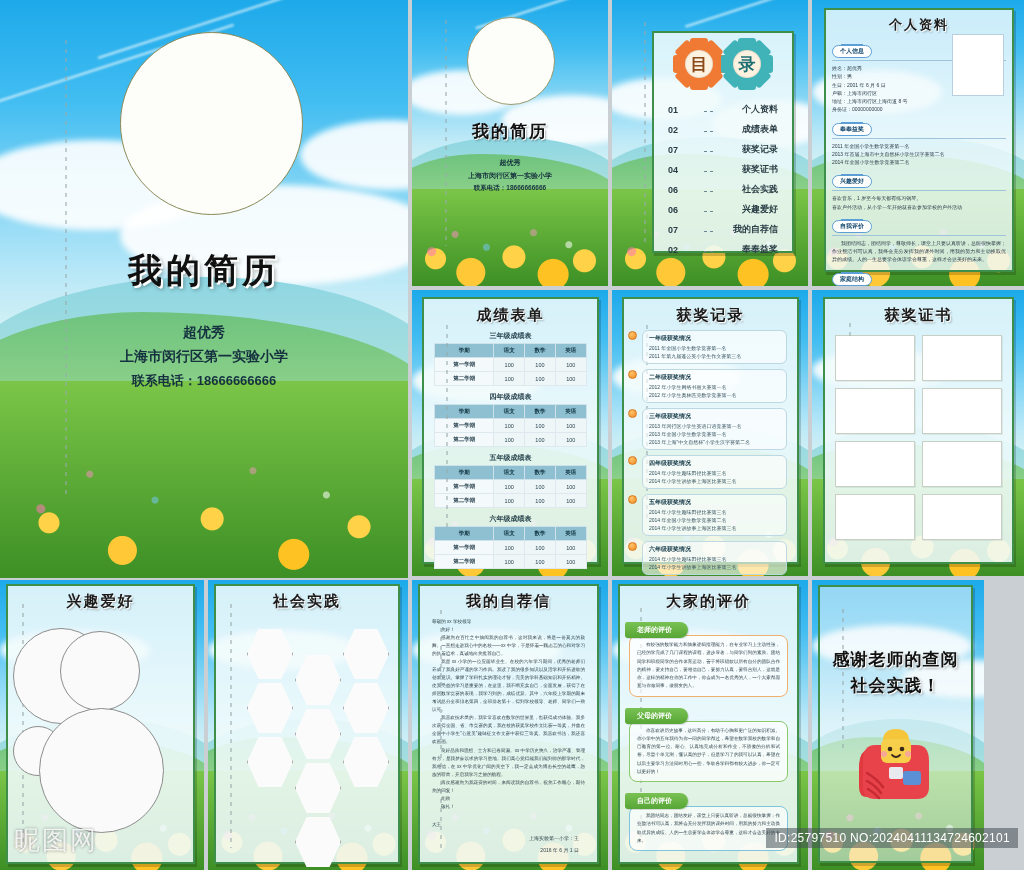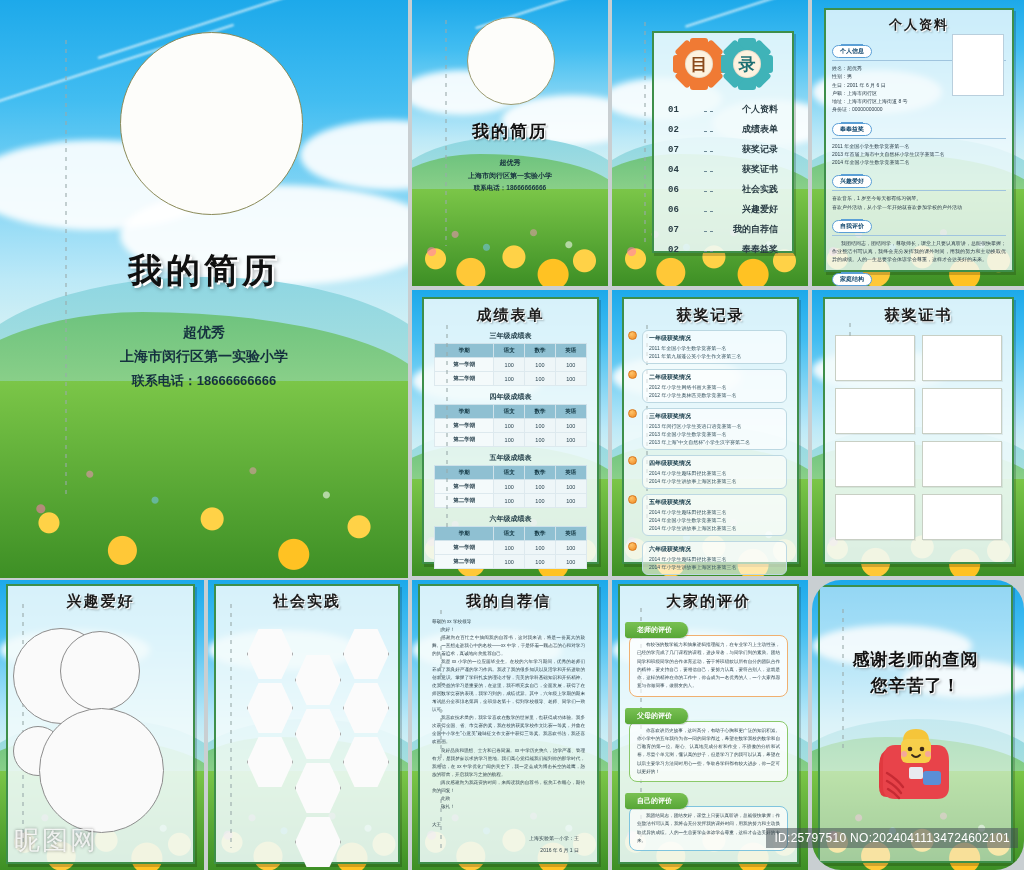--- a/index.html
+++ b/index.html
@@ -101,21 +101,21 @@
   .gear .s2{ transform:rotate(-45deg); }
   .gear .hub{
     position:absolute; inset:7px; border-radius:50%; background:#fdf2df;
     display:flex; align-items:center; justify-content:center;
     font-weight:bold; font-size:17px; color:#8a4a1c; border:1px solid rgba(0,0,0,.08);
   }
   .gear.teal .hub{ color:#1d6f73; }
   .toc-list{ margin-top:18px; padding:0 14px; }
   .toc-row{
     display:flex; align-items:center; gap:19px;
-    font-size:9px; color:#2a3d45; margin:7px 0; font-weight:bold;font-family:Liberation Mono, monospace;
+    font-size:9px; color:#2a3d45; margin:7px 0; font-weight:bold;
   }
   .toc-num{ width:17px; }
   .toc-dash{ flex:1; border-top:1px dashed #6b8793; height:0; margin-top:3px; }
   .toc-label{ width:46px; text-align:right; }
 
   
   .pf-title{ font-size:13px; margin:6px 0 5px; }
   .tagbox{
     display:inline-block; border:1px solid #5b9fd6; border-radius:9px;
     background:#ffffff; padding:1px 7px; font-size:6px; font-weight:bold; color:#14496f;
@@ -718,36 +718,36 @@
         <div class="ev-block"><div class="ribbon">父母的评价</div><div class="ev-box green">
             <div class="ev-text">你喜欢讲历史故事，这叫高分，有助于心胸和更广泛的知识积累。你小学中的五年我待为你一同的同学都过，希望在数学我校的数学和自己教育的第一位。耐心、认真地完成分析和作业，不骄傲的分析和试卷，尽量个单元测，懂认真的抄子，但是学习了的我可以认真，希望在以后主要学习方法同时用心一些，争取各学科都有较大进步，你一定可以更好的！</div>
           </div></div>
         <div class="ev-block"><div class="ribbon">自己的评价</div><div class="ev-box blue">
             <div class="ev-text">我团结同志，团结友好，课堂上只要认真听讲，总能很快掌握；作业整洁书写认真，我将会充分发挥我的课外时间，用我的努力和主动换取优异的成绩。人的一生总要学会体谅学会尊重，这样才会达美好的未来。</div>
           </div></div>
       </div>
   </div>
 </div>
 
-<div class="page" style="left:812px;top:580px;width:212px;height:290px;border-radius:29px;">
+<div class="page" style="left:812px;top:580px;width:172px;height:290px;">
   <div class="scene">
     <div class="sky"></div>
       <div class="cloud" style="left:0;top:45px;width:160px;height:42px;"></div>
     <div class="cloud" style="left:90px;top:80px;width:130px;height:38px;"></div>
     <div class="hill-far"></div>
       <div class="hill-mid"></div>
     <div class="meadow"></div>
       <div class="field"></div>
       <div class="petals"></div>
   </div>
   <div class="inner" style="left:6px;top:5px;right:11px;bottom:7px;background:rgba(242,250,252,.55);">
     <div class="dots" style="left:22px;top:22px;height:140px;"></div>
     <div class="thanks-title" style="top:60px;">
       <div>感谢老师的查阅</div>
-      <div>您辛苦了！</div>
+      <div>社会实践！</div>
     </div>
     <svg class="bag" style="top:128px;" width="86" height="90" viewBox="0 0 86 90">
       <path d="M16 34 q-10 2 -10 18 v20 q0 10 8 10 h4 V34z" fill="#e0393f"></path>
       <path d="M22 30 h42 q12 0 12 16 v26 q0 12 -12 12 h-42 q-12 0 -12 -12 v-26 q0 -16 12 -16z" fill="#e8434a"></path>
       <path d="M30 26 q0 -12 13 -12 q13 0 13 12 v10 h-26z" fill="#f5c53a"></path>
       <rect x="28" y="24" width="30" height="24" rx="6" fill="#f7cf4b"></rect>
       <circle cx="37" cy="34" r="2.3" fill="#3a2a1a"></circle>
       <circle cx="49" cy="34" r="2.3" fill="#3a2a1a"></circle>
       <path d="M39 40 q4 4 8 0" stroke="#3a2a1a" stroke-width="1.8" fill="none" stroke-linecap="round"></path>
       <circle cx="31" cy="39" r="3" fill="#f4a0a8" opacity=".85"></circle>

